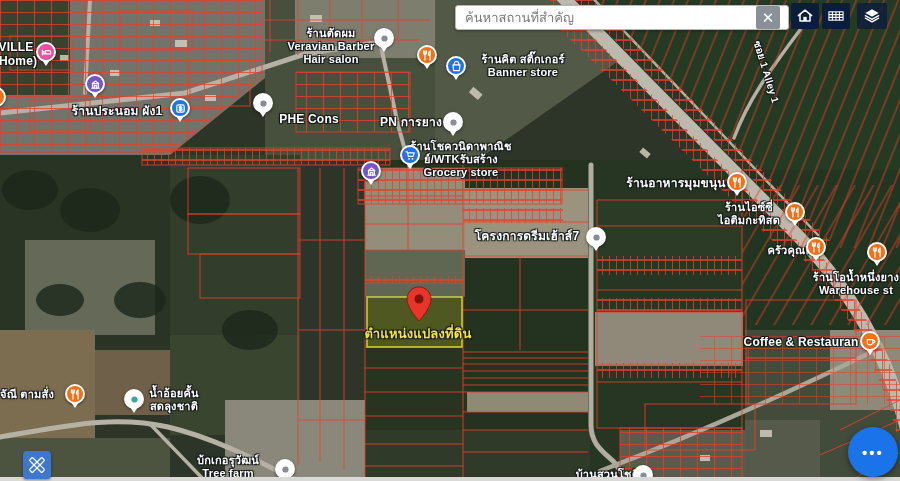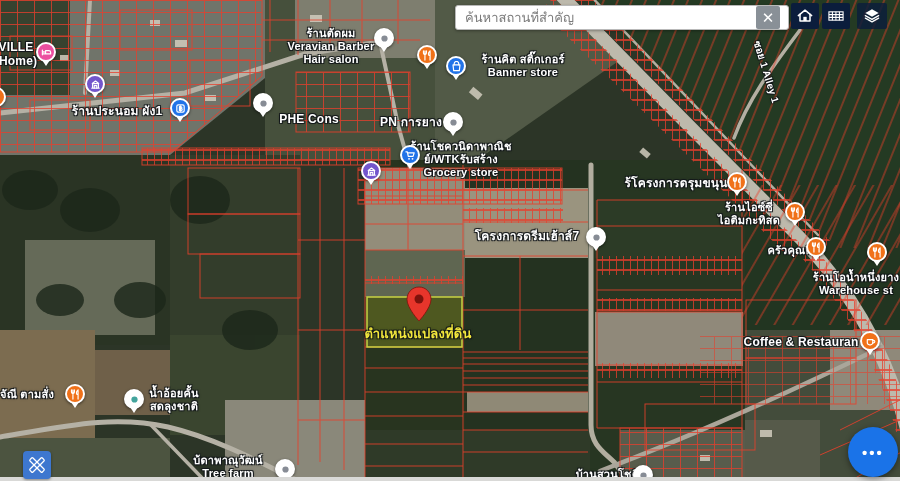--- a/index.html
+++ b/index.html
@@ -206,21 +206,21 @@
       </div>
       <div class="map-label" style="left: 411px; top: 122px; font-size: 12px;">
         <div>PN การยาง</div>
       </div>
       <div class="map-label" style="left: 461px; top: 159px;">
         <div>ร้านโชควนิดาพาณิช</div>
         <div>ย์/WTKรับสร้าง</div>
         <div>Grocery store</div>
       </div>
       <div class="map-label" style="left: 676px; top: 183px; font-size: 12px;">
-        <div>ร้โครงการดรุมขนุน</div>
+        <div>ร้านอาหารมุมขนุน</div>
       </div>
       <div class="map-label" style="left: 749px; top: 214px;">
         <div>ร้านไอซ์ซี่</div>
         <div>ไอติมกะทิสด</div>
       </div>
       <div class="map-label" style="left: 779px; top: 250px; padding-left: 29px;">
         <div>ครัวคุณติ๋ก</div>
       </div>
       <div class="map-label" style="left: 856px; top: 284px;">
         <div>ร้านโอน้ำหนึ่งยาง</div>
@@ -236,21 +236,21 @@
         <div>Coffee &amp; Restauran</div>
       </div>
       <div class="map-label" style="left: 27px; top: 394px;">
         <div>จัณี ตามสั่ง</div>
       </div>
       <div class="map-label" style="left: 174px; top: 400px;">
         <div>น้ำอ้อยคั้น</div>
         <div>สดลุงชาติ</div>
       </div>
       <div class="map-label" style="left: 228px; top: 467px;">
-        <div>บ้ดาพาณุวัฒน์</div>
+        <div>บ้กเกอรุวัฒน์</div>
         <div>Tree farm</div>
       </div>
       <div class="map-label" style="left: 614px; top: 474px;">
         <div>บ้านสวนโชติกา</div>
       </div>
       <div class="map-label" style="left: 766px; top: 72px; font-size: 10px; transform: translate(-50%, -50%) rotate(73deg);">
         <div>ซอย 1 Alley 1</div>
       </div>
     </div>
   <div id="markers">

